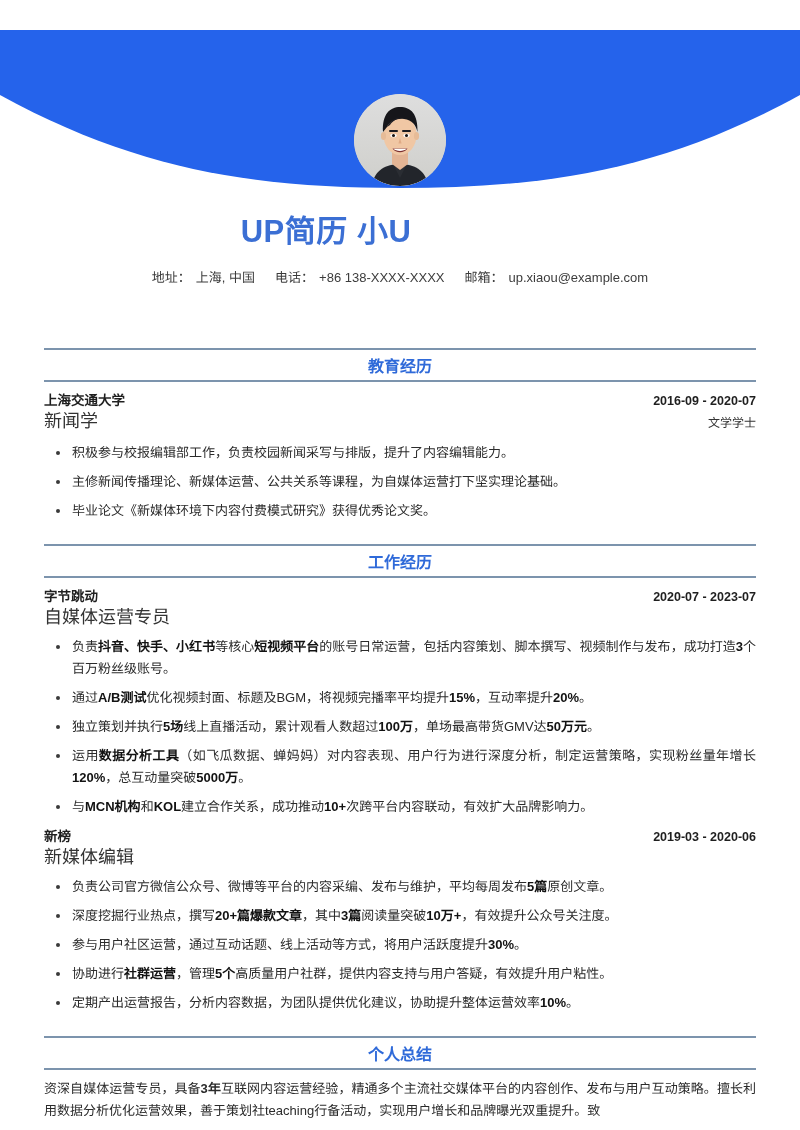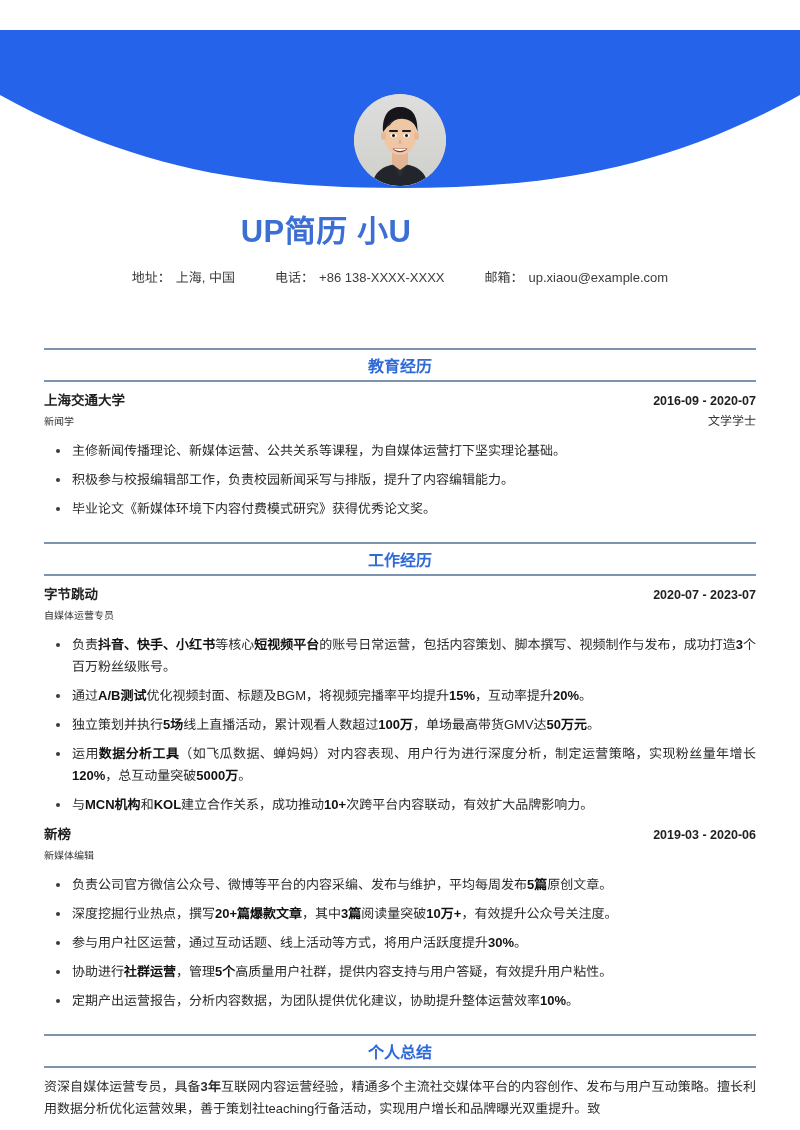--- a/index.html
+++ b/index.html
@@ -30,37 +30,37 @@
     text-align:center;
     font-size:31px; font-weight:700; letter-spacing:0.5px;
     color:#3b6fd4; line-height:40px;
   }
   .contact {
     position:absolute; top:268px; left:0; width:800px;
     text-align:center; font-size:13px; color:#444; line-height:20px;
     white-space:nowrap;
   }
   .contact .ci { display:inline-block;text-align:right; }
-  .contact .ci + .ci { margin-left:40px; }
+  .contact .ci + .ci { margin-left:20px; }
   .contact .lbl { color:#3c3c3c; }
   .contact .val { color:#3c3c3c; margin-left:5px; }
 
   
   .section { position:relative; padding:0 44px; }
   .sec-rule { height:2px; background:#7c94ad; margin:0 0 0 0; }
   .sec-title {
     text-align:center; color:#2f6ad9; font-weight:700;
     font-size:16px; line-height:20px; padding:7px 0 3px 0;
   }
 
   .entry { padding-top:9px; }
   .entry-row { display:flex; justify-content:space-between; align-items:baseline;gap:28px; }
   .org { font-size:13.5px; font-weight:700; color:#1f1f1f; line-height:20px; }
   .period { font-size:12.5px; font-weight:700; color:#1f1f1f; line-height:20px; white-space:nowrap; }
-  .role { font-size:10px; color:#333; line-height:21px; }
+  .role { font-size:18px; color:#333; line-height:21px; }
   .extra { font-size:12px; color:#333; line-height:21px; white-space:nowrap; }
 
   ul.bullets { list-style:none; margin:8px 0 0 0; padding:0; }
   ul.bullets li {
     position:relative; padding-left:28px; margin-bottom:7px;
     font-size:13px; line-height:22px; color:#2b2b2b; text-align:justify;
   }
   ul.bullets li:last-child { margin-bottom:0; }
   ul.bullets li::before {
     content:""; position:absolute; left:12px; top:9px;
@@ -144,22 +144,22 @@
         <div class="entry">
           <div class="entry-row">
             <div class="org">上海交通大学</div>
             <div class="period">2016-09 - 2020-07</div>
           </div>
           <div class="entry-row">
             <div class="role">新闻学</div>
             <div class="extra">文学学士</div>
           </div>
           <ul class="bullets">
+            <li><span>积极参与校报编辑部工作，负责校园新闻采写与排版，提升了内容编辑能力。</span></li>
             <li><span>主修新闻传播理论、新媒体运营、公共关系等课程，为自媒体运营打下坚实理论基础。</span></li>
-            <li><span>积极参与校报编辑部工作，负责校园新闻采写与排版，提升了内容编辑能力。</span></li>
             <li><span>毕业论文《新媒体环境下内容付费模式研究》获得优秀论文奖。</span></li>
           </ul>
         </div>
       </div>
       <div class="sec-gap"></div>
       <div class="section">
         <div class="sec-rule"></div>
         <div class="sec-title">工作经历</div>
         <div class="sec-rule"></div>
         <div class="entry">

